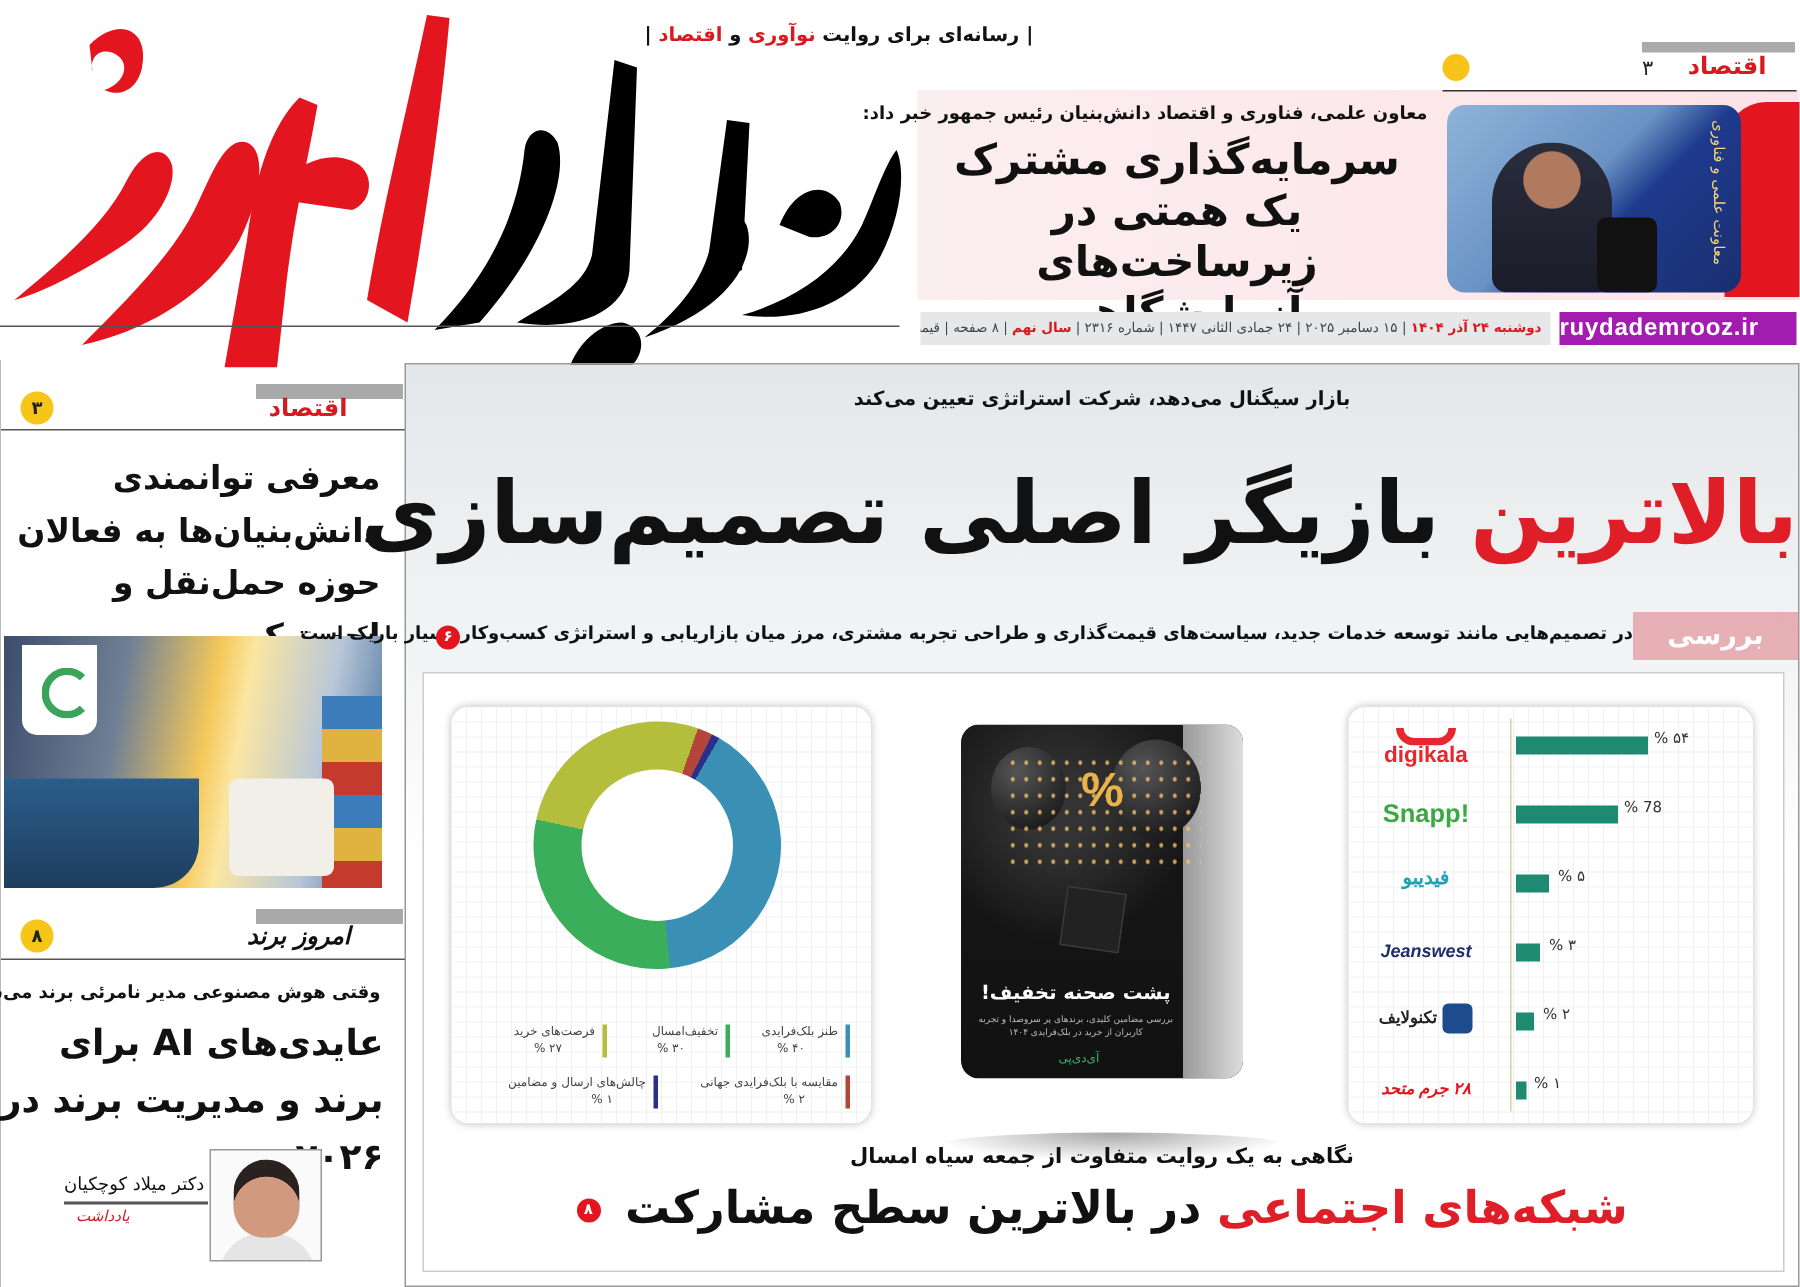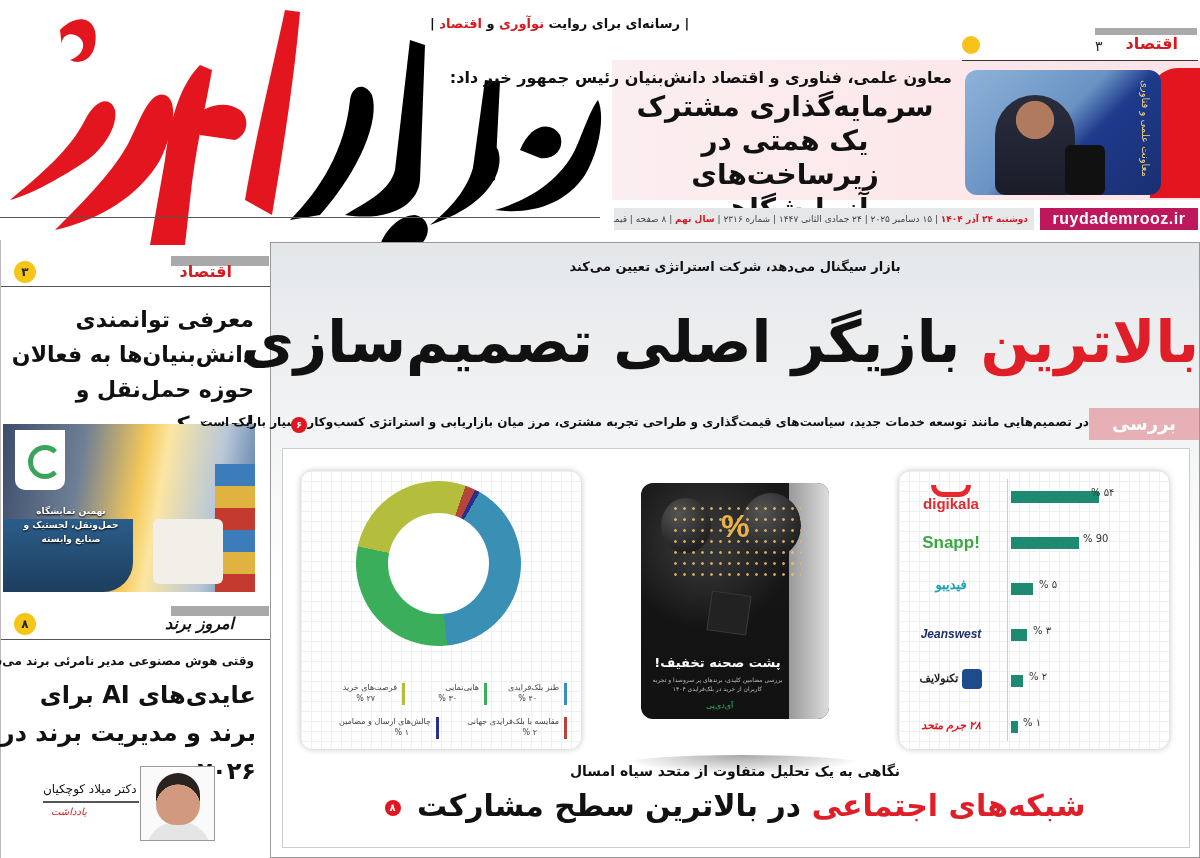--- a/index.html
+++ b/index.html
@@ -19,24 +19,24 @@
   .teaser-page { position: absolute; left: 1095px; top: 38px; font-size: 14px; color: #222; }
   .teaser-dot { position: absolute; left: 962px; top: 36px; width: 18px; height: 18px; border-radius: 50%; background: #f7c21a; }
   .teaser-rule { position: absolute; left: 962px; top: 60px; width: 236px; height: 1px; background: #333; }
   .teaser-bg { position: absolute; left: 612px; top: 60px; width: 588px; height: 140px; background: linear-gradient(90deg,#fbeef0,#fde3e7); }
   .teaser-redcorner { position: absolute; left: 1150px; top: 68px; width: 50px; height: 130px; background: #e3151f; border-radius: 28px 0 0 0; }
   .teaser-photo { position: absolute; left: 965px; top: 70px; width: 196px; height: 125px; border-radius: 12px; overflow: hidden;
     background: linear-gradient(135deg,#8fb3d9 0%,#6a93c4 45%,#1e3a8c 60%,#1a2f70 100%); }
   .teaser-photo .person { position: absolute; left: 30px; top: 25px; width: 80px; height: 100px; border-radius: 40px 40px 10px 10px; background: radial-gradient(circle at 50% 25%,#b07a5e 0 22%,transparent 23%), linear-gradient(#2a2d3c,#1a1c28); }
   .teaser-photo .mic { position: absolute; left: 100px; top: 75px; width: 40px; height: 50px; background: #111; border-radius: 6px; }
   .teaser-photo .flagtext { position: absolute; right: 10px; top: 10px; color: #f3d37a; font-size: 10px; writing-mode: vertical-rl; }
-  .teaser-kicker { position: absolute; right: 248px; top: 68px; font-size: 16px; font-weight: bold; white-space: nowrap; }
+  .teaser-kicker { position: absolute; right: 248px; top: 68px; font-size: 12px; font-weight: bold; white-space: nowrap; }
   .teaser-headline { position: absolute; right: 250px; top: 90px; width: 330px; text-align: center; font-size: 28px; line-height: 34px; font-weight: bold; color: #111; }
 
-  .url-box { position: absolute; left: 1040px; top: 208px; width: 158px; height: 22px; background: #be185d; color: #fff; font-size: 16px; font-weight: bold; text-align: center; line-height: 22px; direction: ltr; font-family: "Liberation Sans", sans-serif; letter-spacing: 0.5px; }
+  .url-box { position: absolute; left: 1040px; top: 208px; width: 158px; height: 22px; background: #a21caf; color: #fff; font-size: 16px; font-weight: bold; text-align: left; line-height: 22px; direction: ltr; font-family: "Liberation Sans", sans-serif; letter-spacing: 0.5px; }
   .date-strip { position: absolute; left: 614px; top: 208px; width: 420px; height: 22px; background: #e6e7e9; font-size: 9px; line-height: 22px; padding-right: 6px; color: #444; white-space: nowrap; overflow: hidden; }
   .date-strip .red { color: #d71920; font-weight: bold; }
 
   
   .col-left { position: absolute; left: 0; top: 240px; width: 270px; height: 618px; border-left: 1px solid #bbb; }
   .sec-graybar { position: absolute; height: 10px; background: #a9a9a9; }
   .sec-title { position: absolute; font-size: 16px; color: #d71920; font-weight: bold; }
   .sec-badge { position: absolute; width: 22px; height: 22px; border-radius: 50%; background: #f5c518; color: #222; font-size: 12px; font-weight: bold; text-align: center; line-height: 22px; }
   .sec-rule { position: absolute; height: 1px; background: #555; }
   .left-headline1 { position: absolute; right: 16px; top: 62px; width: 250px; font-size: 22px; line-height: 35px; font-weight: bold; text-align: right; }
@@ -159,21 +159,20 @@
   <div class="sec-title" style="right:38px; top:22px;">اقتصاد</div>
   <div class="sec-badge" style="left:13px; top:21px;">۳</div>
   <div class="sec-rule" style="left:0; top:46px; width:270px;"></div>
   <div class="left-headline1">معرفی توانمندی دانش‌بنیان‌ها به فعالان حوزه حمل‌نقل و لجستیک</div>
 
   <div class="left-photo1">
     <div class="containers"></div>
     <div class="ship"></div>
     <div class="truck"></div>
     <div class="badge"></div>
-    <div class="ptext">نهمین نمایشگاه حمل‌ونقل، لجستیک و صنایع وابسته</div>
   </div>
 
   <div class="sec-graybar" style="left:170px; top:366px; width:98px;"></div>
   <div class="sec-title" style="right:36px; top:374px; color:#111; font-style:italic;">امروز برند</div>
   <div class="sec-badge" style="left:13px; top:373px;">۸</div>
   <div class="sec-rule" style="left:0; top:399px; width:270px;"></div>
   <div class="left-kicker2">وقتی هوش مصنوعی مدیر نامرئی برند می‌شود</div>
   <div class="left-headline2">عایدی‌های AI برای برند و مدیریت برند در ۲۰۲۶</div>
 
   <div class="author-photo">
@@ -198,27 +197,27 @@
 
   <div class="card bar-card">
     <div class="bar-axis"></div>
 
     <div class="bar-row" style="top:6px;">
       <div class="brand" style="color:#e8262d; font-size:15px; top:8px;">
         <div style="width:40px;height:12px;margin:0 auto -2px;border:5px solid #e8262d;border-top:none;border-radius:0 0 20px 20px;"></div>
         <span>digikala</span>
       </div>
       <div class="bar" style="width:88px;"></div>
-      <div class="bar-label" style="left:192px;">۵۴ %</div>
+      <div class="bar-label" style="left:204px;">۵۴ %</div>
     </div>
 
     <div class="bar-row" style="top:52px;">
       <div class="brand" style="color:#3aa843; font-size:17px; top:10px;">Snapp!</div>
       <div class="bar" style="width:68px;"></div>
-      <div class="bar-label" style="left:184px;">90 %</div>
+      <div class="bar-label" style="left:184px;">78 %</div>
     </div>
 
     <div class="bar-row" style="top:98px;">
       <div class="brand" style="color:#1fa3b5; font-size:13px; top:8px; direction:rtl;">فیدیبو</div>
       <div class="bar" style="width:22px;"></div>
       <div class="bar-label" style="left:140px;">۵ %</div>
     </div>
 
     <div class="bar-row" style="top:144px;">
       <div class="brand" style="color:#1e2f6b; font-size:12px; font-style:italic; top:12px;">Jeanswest</div>
@@ -258,38 +257,38 @@
     <div class="donut" style="background: conic-gradient(#3a8fb5 0deg 144deg, #3aae5a 144deg 252deg, #b5bd3c 252deg 349.2deg, #b5443a 349.2deg 356.4deg, #2a2f8c 356.4deg 360deg); transform: rotate(30deg);"></div>
     <div class="donut-hole"></div>
 
     <div class="legend-item" style="left:168px; top:212px;">
       <span class="sw" style="background:#3a8fb5;"></span>
       <span>طنز بلک‌فرایدی</span>
       <span class="val">۴۰ %</span>
     </div>
     <div class="legend-item" style="left:88px; top:212px;">
       <span class="sw" style="background:#3aae5a;"></span>
-      <span>هایی‌نمایی</span>
+      <span>تخفیف‌امسال</span>
       <span class="val">۳۰ %</span>
     </div>
     <div class="legend-item" style="left:6px; top:212px;">
       <span class="sw" style="background:#b5bd3c;"></span>
       <span>فرصت‌های خرید</span>
       <span class="val">۲۷ %</span>
     </div>
     <div class="legend-item" style="left:148px; top:246px; width:110px;">
       <span class="sw" style="background:#b5443a;"></span>
       <span>مقایسه با بلک‌فرایدی جهانی</span>
       <span class="val">۲ %</span>
     </div>
     <div class="legend-item" style="left:20px; top:246px; width:110px;">
       <span class="sw" style="background:#2a2f8c;"></span>
       <span>چالش‌های ارسال و مضامین</span>
       <span class="val">۱ %</span>
     </div>
   </div>
 
-  <div class="bottom-kicker">نگاهی به یک تحلیل متفاوت از متحد سیاه امسال</div>
+  <div class="bottom-kicker">نگاهی به یک روایت متفاوت از جمعه سیاه امسال</div>
   <div class="bottom-headline">
     <span class="red">شبکه‌های اجتماعی</span><span> در بالاترین سطح مشارکت</span>
     <span class="page-badge-red" style="position:relative; display:inline-block; vertical-align:middle; margin-right:6px;">۸</span>
   </div>
 </div>
 
 </body></html>

